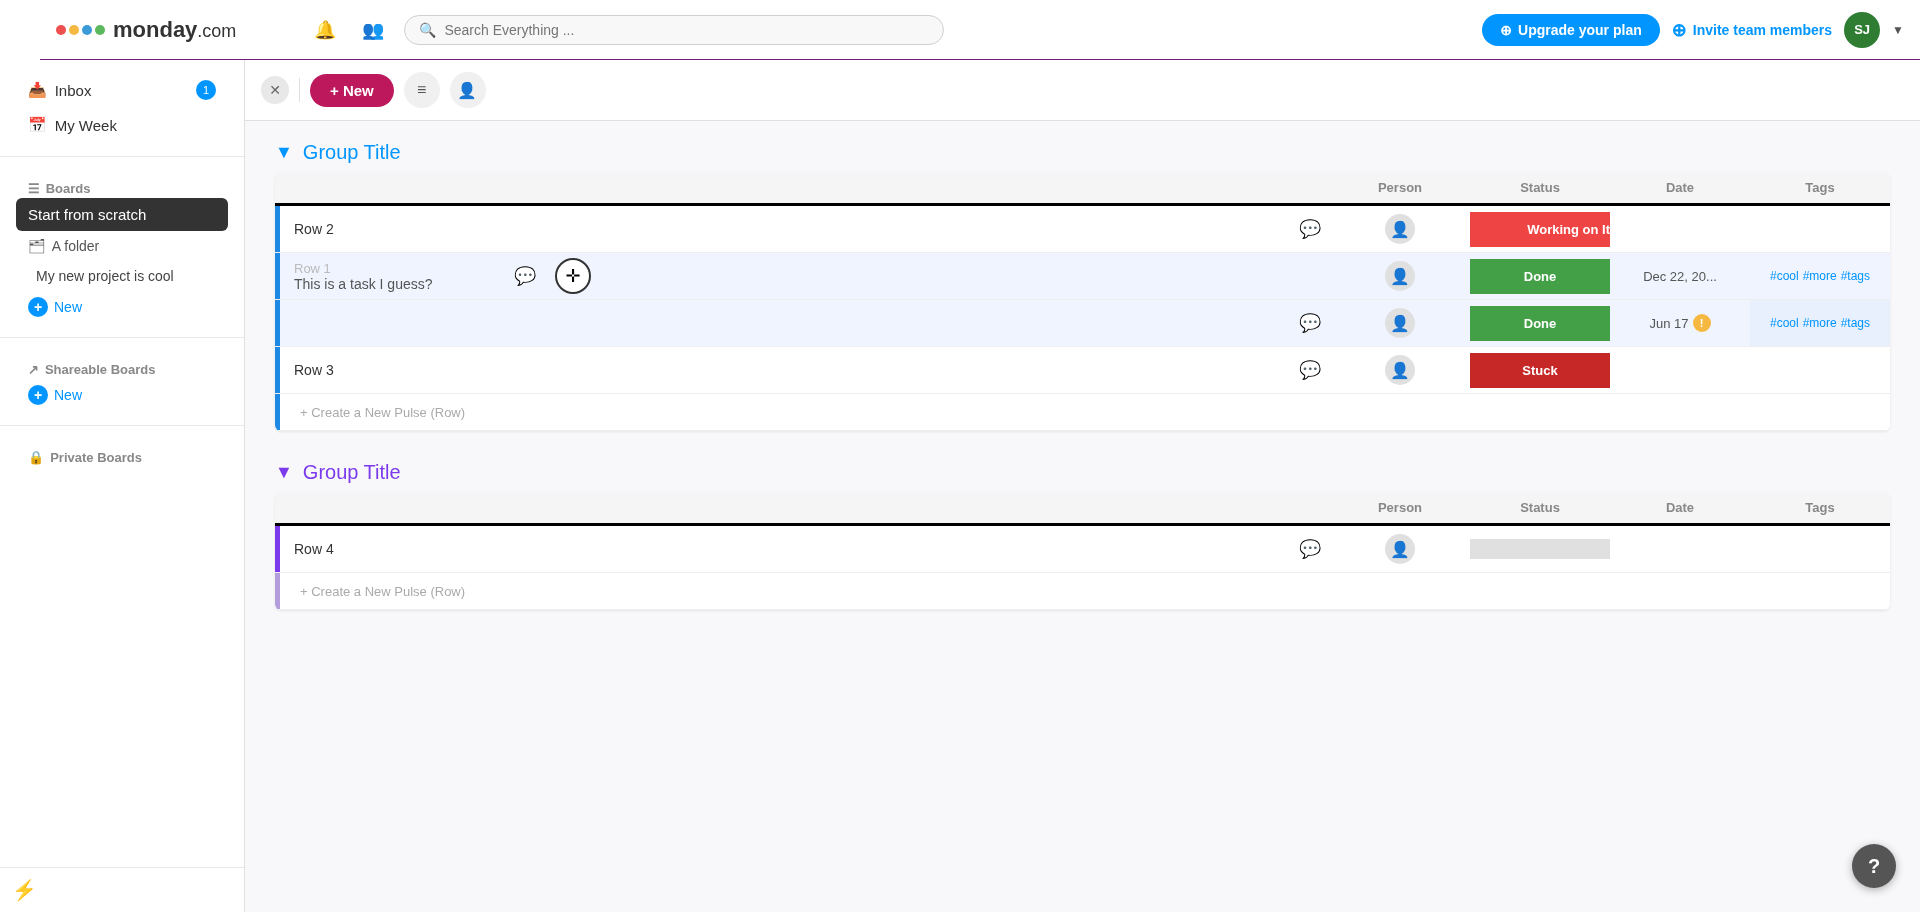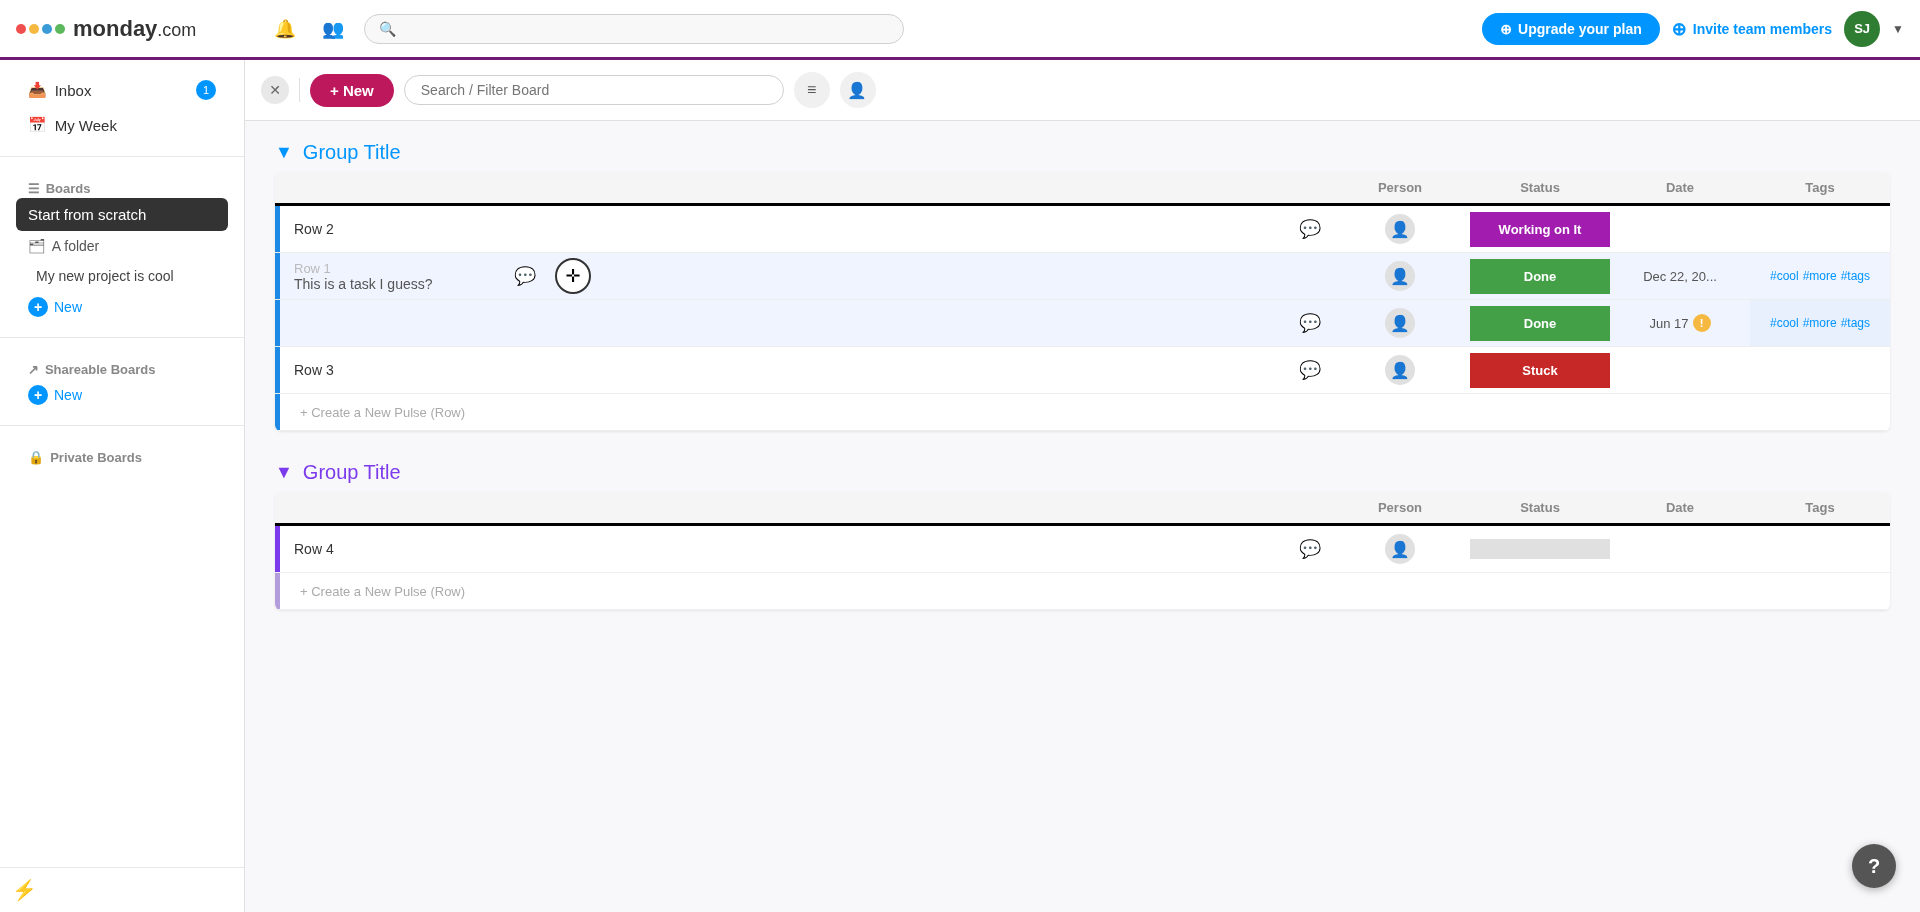--- a/index.html
+++ b/index.html
@@ -2,27 +2,28 @@
 <html><head>
   <meta charset="utf-8">
   <style>
     * { box-sizing: border-box; margin: 0; padding: 0; }
     body { font-family: 'Segoe UI', Arial, sans-serif; background: #fff; display: flex; flex-direction: column; height: 912px; overflow: hidden; }
 
     
     .top-nav {
       height: 60px;
       background: #fff;
-      border-bottom: 3px solid #701a75;
+      border-bottom: 1px solid #701a75;
       display: flex;
       align-items: center;
       padding: 15px 16px;
       gap: 12px;
       flex-shrink: 0;
       z-index: 10;
+      margin-left: 40px;
     }
     .logo-area {
       display: flex;
       align-items: center;
       gap: 4px;
       width: 240px;
     }
     .logo-dots {
       display: flex;
       gap: 3px;
@@ -299,21 +300,21 @@
       color: #999; font-size: 16px;
     }
     .status-cell {
       text-align: center;
     }
     .status-badge {
       padding: 10px 0;
       font-size: 13px; font-weight: 600; color: #fff;
       display: block; width: 100%;
     }
-    .status-badge.orange { background: #a21caf; }
+    .status-badge.orange { background: #ef4444; text-align: right; }
     .status-badge.green { background: #43a047; }
     .status-badge.red { background: #c62828; }
     .status-badge.empty { background: #e0e0e0; }
     .date-text { font-size: 13px; color: #555; }
     .tags-cell {
       display: flex; gap: 4px; justify-content: center; flex-wrap: wrap; padding: 8px;
     }
     .tag { font-size: 12px; color: #0095ff; cursor: pointer; }
     .create-pulse {
       color: #aaa; font-size: 13px; padding: 10px 14px 10px 20px;
@@ -365,20 +366,21 @@
     </span>
   </div>
 
   <div class="nav-icons">
     <button class="nav-icon-btn">🔔</button>
     <button class="nav-icon-btn">👥</button>
   </div>
 
   <div class="search-bar">
     <span class="search-icon">🔍</span>
+    <input type="text" placeholder="Search Everything ..." style="">
   </div>
 
   <div class="nav-right">
     <button class="upgrade-btn">
       <span>⊕</span>
       <span>Upgrade your plan</span>
     </button>
     <button class="invite-btn">
       <span style="color:#0095ff; font-size:18px;">⊕</span>
       <span>Invite team members</span>
@@ -456,23 +458,20 @@
   </div>
 
   <div class="content-area">
 
     <div class="toolbar">
       <button class="close-btn">✕</button>
       <div style="width:1px; height:24px; background:#e0e0e0;"></div>
       <button class="new-btn">
         <span>+ New</span>
       </button>
-      <div class="filter-search">
-        <input type="text" placeholder="Search / Filter Board" style="">
-      </div>
       <button class="toolbar-icon-btn">≡</button>
       <button class="toolbar-icon-btn">👤</button>
     </div>
 
     <div class="board-content">
 
       <div class="group-container">
         <div class="group-header">
           <span class="group-chevron">▼</span>
           <span class="group-title">Group Title</span>

